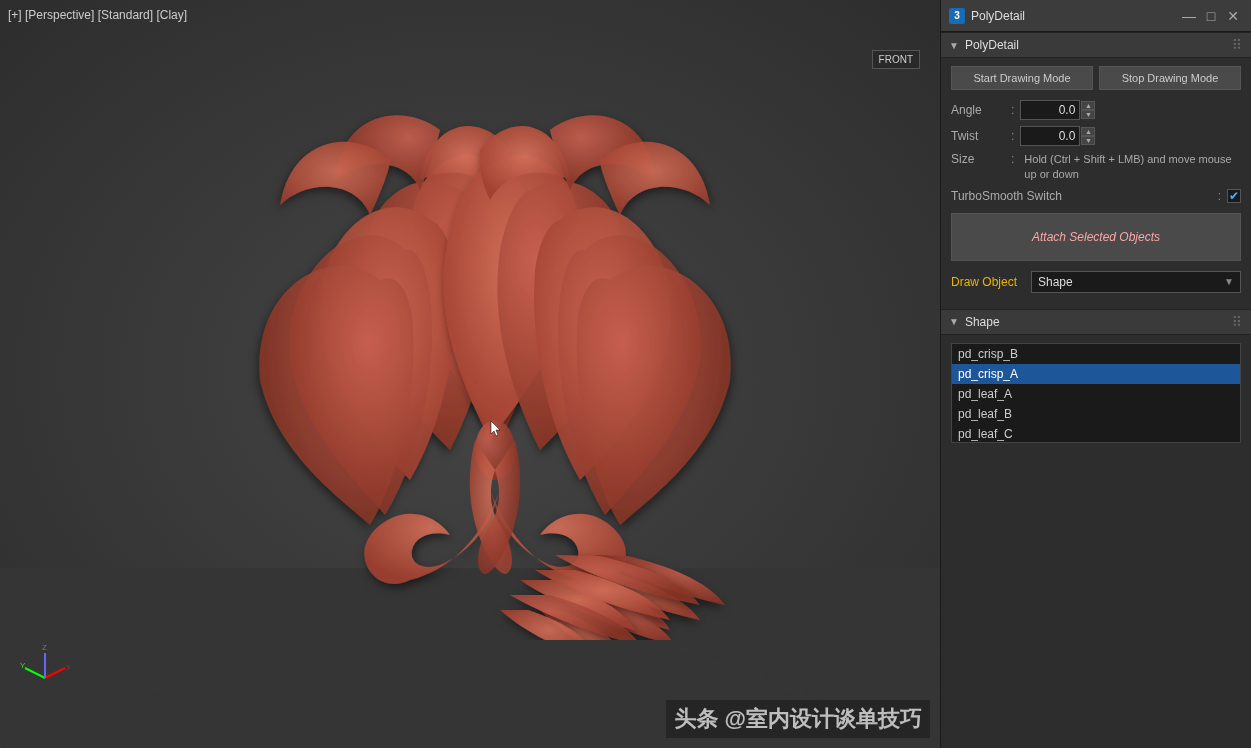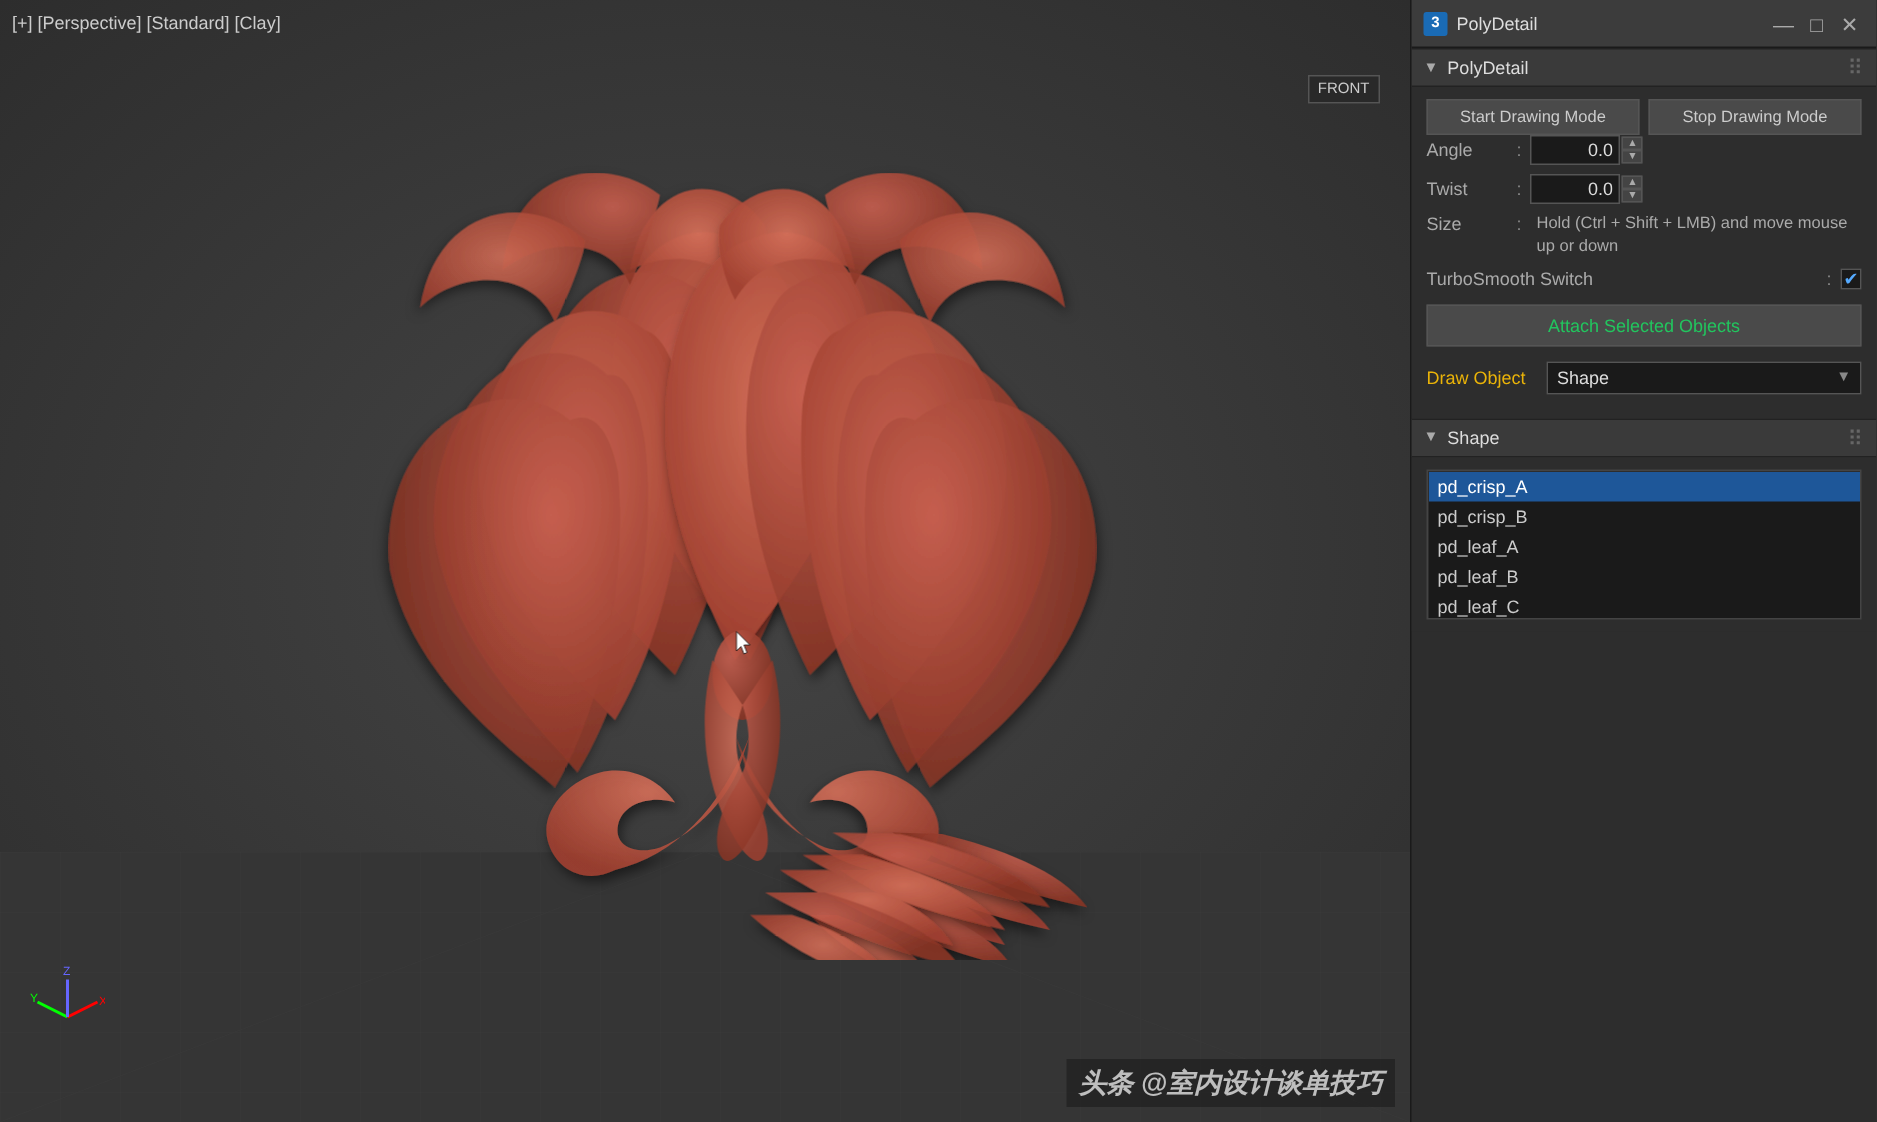--- a/index.html
+++ b/index.html
@@ -69,26 +69,25 @@
       position: absolute;
       bottom: 60px; left: 20px;
       width: 50px; height: 50px;
     }
 
     
     #watermark {
       position: absolute;
       bottom: 10px; right: 10px;
       color: rgba(255,255,255,0.7);
-      font-size: 18px;
+      font-size: 22px;
       font-weight: bold;
       z-index: 5;
       background: rgba(0,0,0,0.3);
       padding: 4px 8px;
-      font-style: italic;
     }
 
     
     #panel {
       position: absolute;
       left: 940px; top: 0;
       width: 311px; height: 748px;
       background: #2d2d2d;
       border-left: 1px solid #1a1a1a;
       overflow-y: auto;
@@ -161,20 +160,21 @@
     
     .section-content {
       padding: 8px 10px;
       background: #2d2d2d;
     }
 
     
     .drawing-mode-row {
       display: flex;
       gap: 6px;
+      margin-bottom: 10px;
     }
 
     .mode-btn {
       flex: 1;
       padding: 5px 4px;
       background: #4a4a4a;
       border: 1px solid #555;
       color: #ccc;
       font-size: 11px;
       cursor: pointer;
@@ -264,28 +264,29 @@
       background: #1a1a1a;
       border: 1px solid #555;
       display: flex; align-items: center; justify-content: center;
       cursor: pointer;
     }
     .checkmark { color: #5af; font-size: 12px; }
 
     
     .attach-btn {
       width: 100%;
-      padding: 6px;
+      padding: 16px;
       background: #4a4a4a;
       border: 1px solid #555;
-      color: #22c55e;
+      color: #fca5a5;
       font-size: 12px;
       cursor: pointer;
       text-align: center;
       margin-bottom: 10px;
+      font-style: italic;
     }
 
     
     .draw-obj-row {
       display: flex;
       align-items: center;
       margin-bottom: 8px;
     }
     .draw-obj-label {
       color: #eab308;
@@ -556,20 +557,20 @@
   </div>
 
   <div class="section-header">
     <span class="section-arrow">▼</span>
     <span>Shape</span>
     <span class="section-grip">⠿</span>
   </div>
 
   <div class="section-content">
     <div class="shapes-list" id="shapes-list">
+        <div class="shape-item">pd_crisp_B</div>
         <div class="shape-item selected">pd_crisp_A</div>
-        <div class="shape-item">pd_crisp_B</div>
         <div class="shape-item">pd_leaf_A</div>
         <div class="shape-item">pd_leaf_B</div>
         <div class="shape-item">pd_leaf_C</div>
       </div>
   </div>
 </div>
 
 </body></html>

